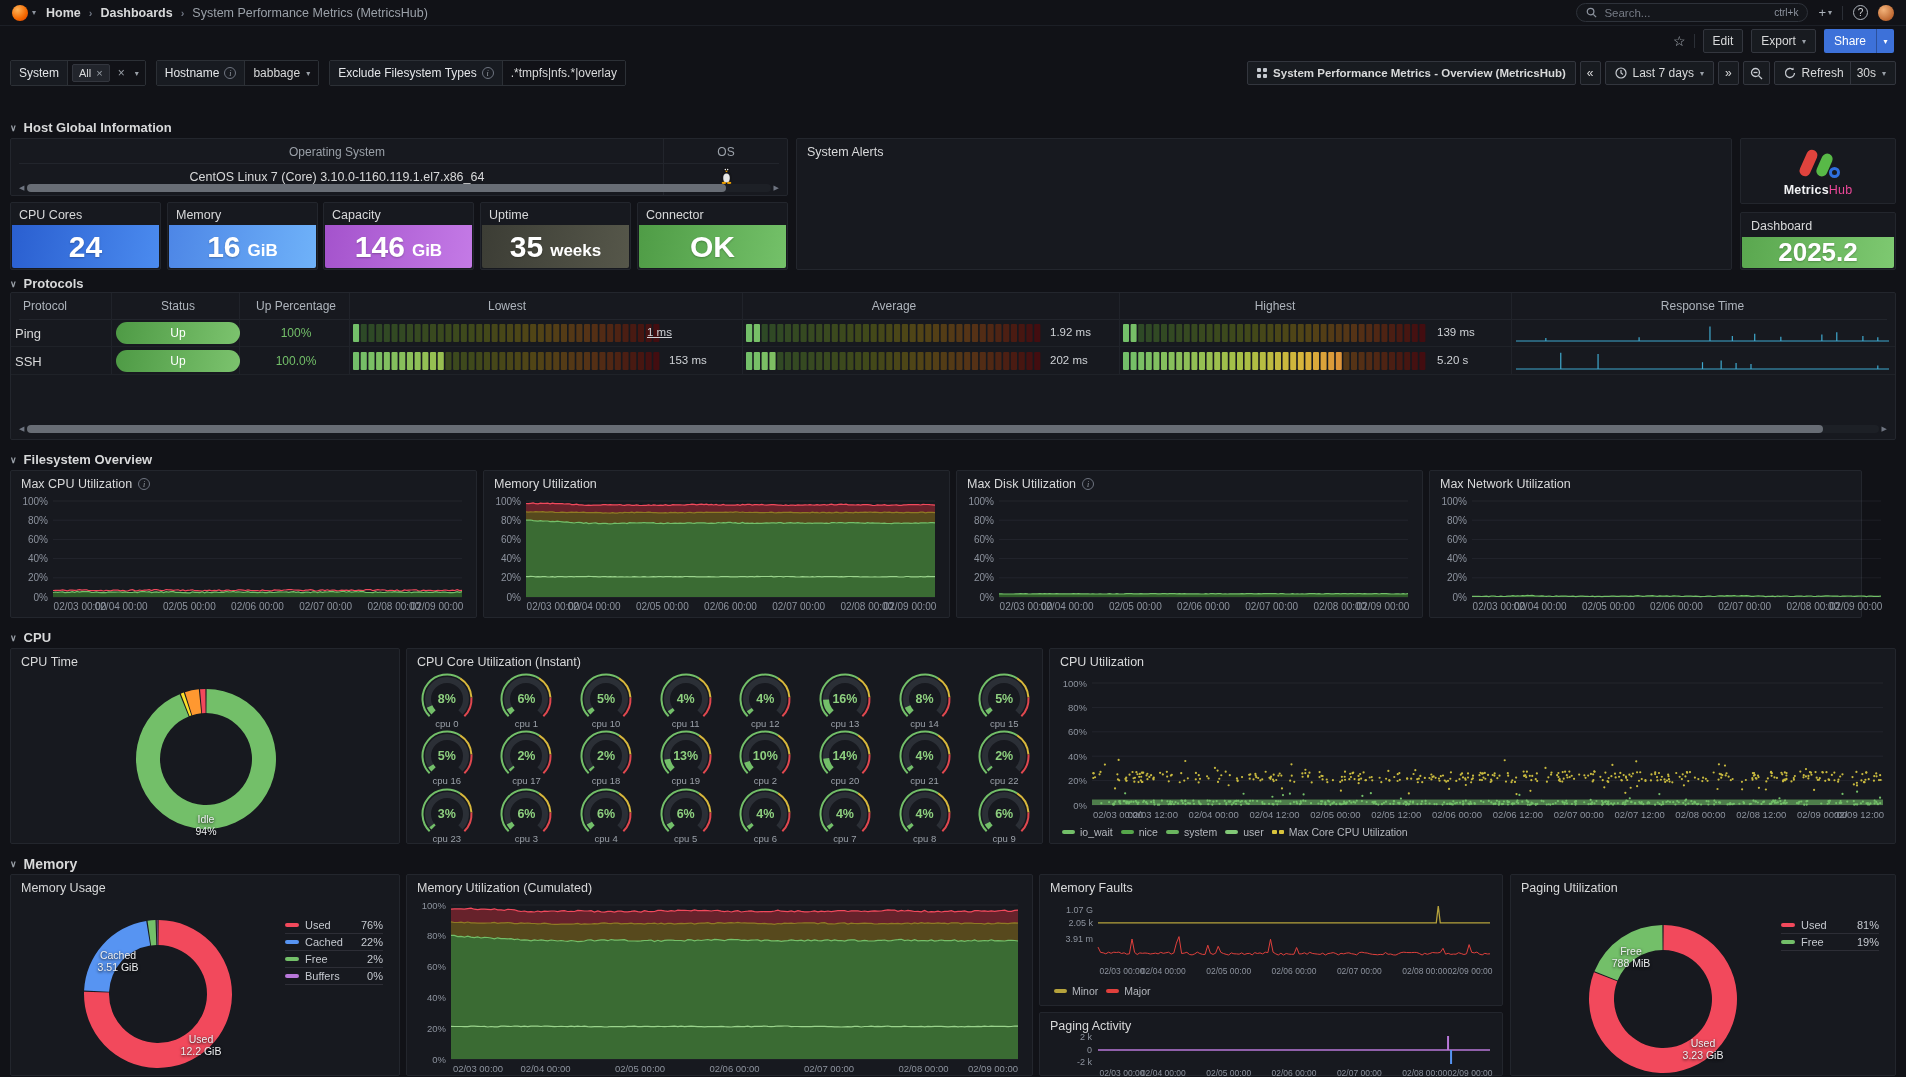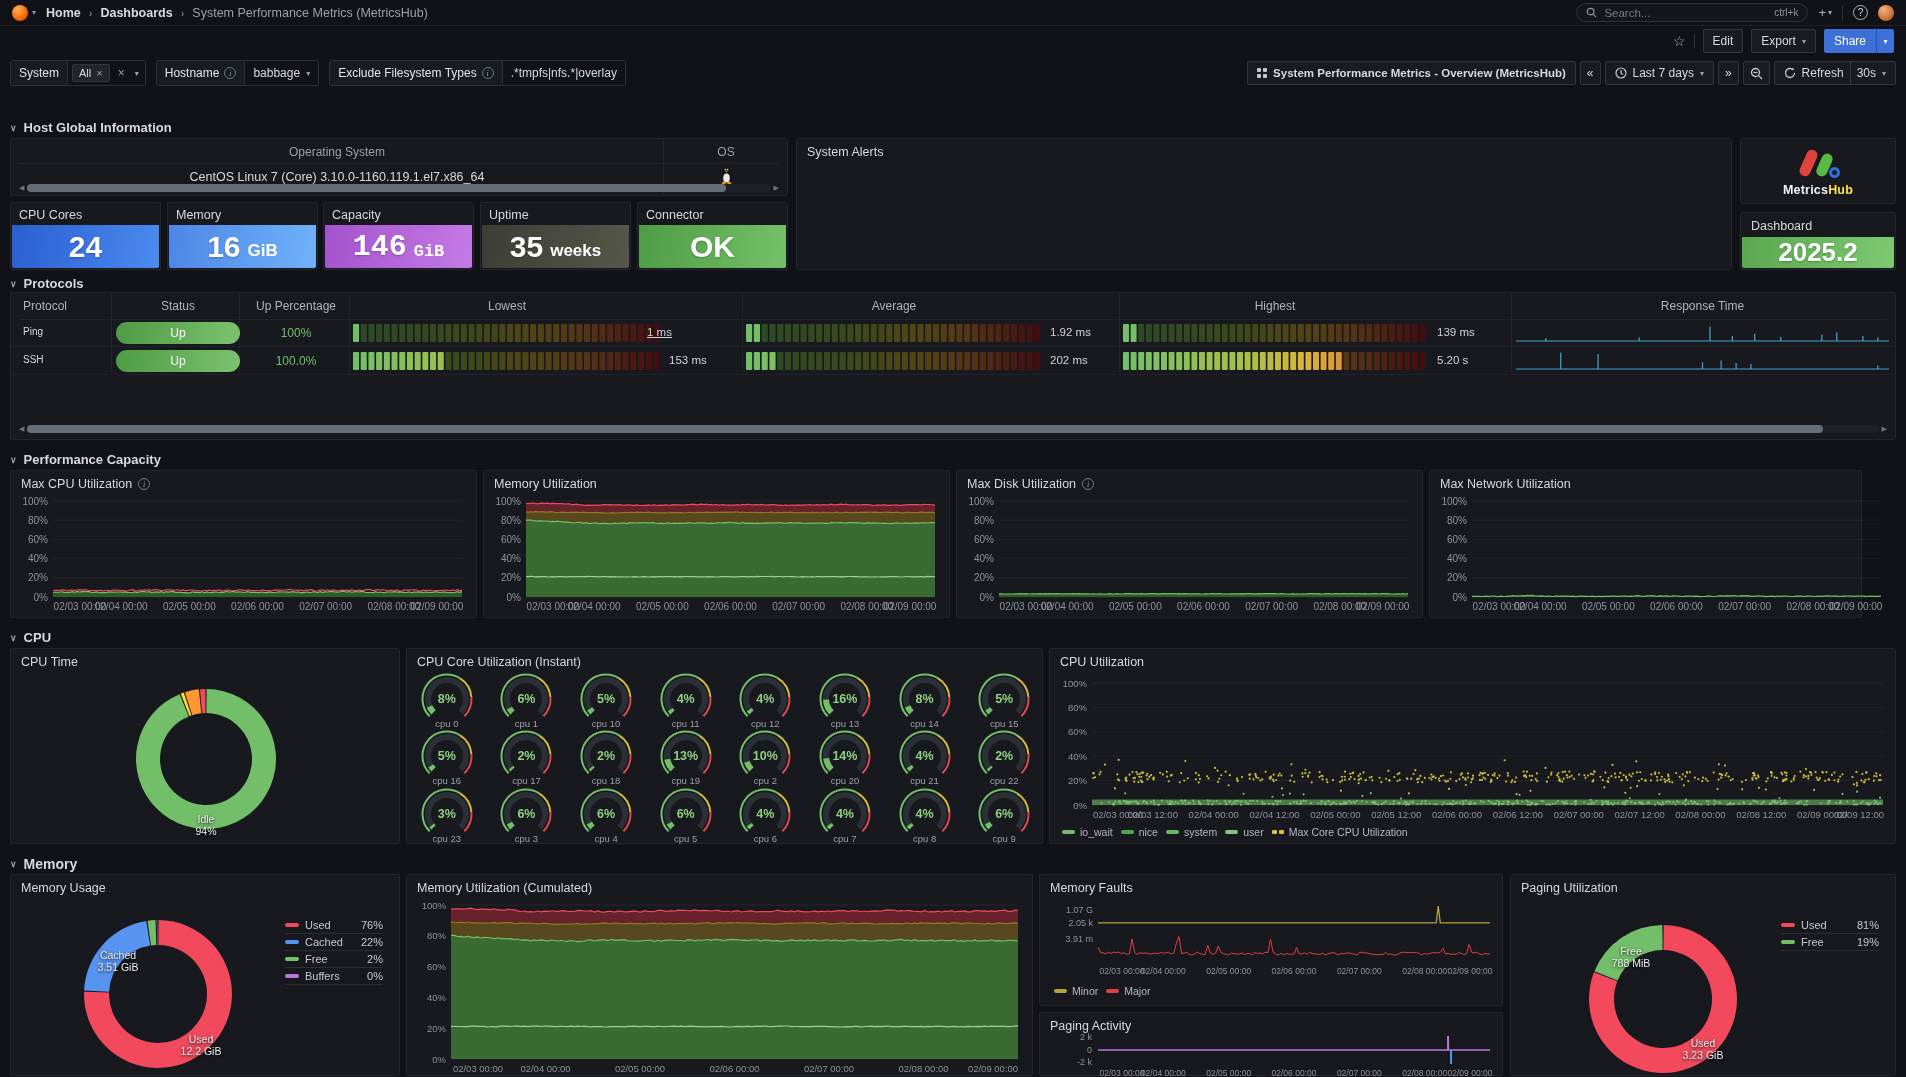--- a/index.html
+++ b/index.html
@@ -76,26 +76,26 @@
   .arow .n{position:absolute;left:216px;top:5px;font-size:12px}
   .arow .d{position:absolute;left:582px;top:5px;font-size:12px}
   .funnel{opacity:.75}
   
   .mh-wrap{position:absolute;left:0;right:0;top:10px;display:flex;flex-direction:column;align-items:center;gap:4px}
   .mh-shapes{position:relative;width:70px;height:30px}
   .mh-bar{position:absolute;border-radius:6px;width:11px}
   .mh-ring{position:absolute;width:11px;height:11px;border:3.2px solid #2f6fde;border-radius:50%}
   .mh-word{font-size:12.5px;letter-spacing:.2px}
   .mh-word b{color:#f2f3f5}
-  .mh-word span{color:#fde047;font-weight:700}
+  .mh-word span{color:#ec4899;font-weight:400}
   
   .pcol-sep{position:absolute;top:0;width:1px;height:82px;background:#20232a}
   .phead span{position:absolute;top:6px;font-size:12px;font-weight:500;color:#aeb4bc;text-align:center}
   .prow{position:absolute;left:0;right:0;height:28px;border-bottom:1px solid #1f2228}
-  .prow .nm{position:absolute;left:12px;top:7px;font-size:10px}
+  .prow .nm{position:absolute;left:4px;top:7px;font-size:13px}
   .upbadge{position:absolute;left:105px;top:3px;width:124px;height:22px;background:linear-gradient(100deg,#4e9a45,#7cc36e);border-radius:11px;display:flex;align-items:center;justify-content:center;font-size:12px;color:#fff}
   .uppct{position:absolute;left:232px;top:7px;width:106px;text-align:center;color:#73bf69;font-size:12px}
   .lcd{position:absolute;top:2px}
   .lcdlab{position:absolute;top:7px;font-size:11.5px;color:#cfd2d6}
   .sparkc{position:absolute;left:1505px;top:1px;width:373px}
   
   .gcell{position:absolute;text-align:center}
   .gcell svg{position:relative;margin:0 auto}
   .gval{position:absolute;left:0;right:0;top:19px;font-size:12.5px;font-weight:600;color:#8ed07f}
   .glab{position:absolute;left:0;right:0;top:45px;font-size:9.5px;color:#9aa0a8}
@@ -262,21 +262,21 @@
     </div>
     <div class="stat" style="left: 167px; top: 202px; width: 151px; height: 68px;">
       <div class="stat-title">Memory</div>
       <div class="stat-box" style="background: linear-gradient(100deg, rgb(77, 134, 230), rgb(111, 178, 249));">
         <div class="stat-val">16</div>
         <div class="stat-unit">GiB</div>
       </div>
     </div>
     <div class="stat" style="left: 323px; top: 202px; width: 151px; height: 68px;">
       <div class="stat-title">Capacity</div>
-      <div class="stat-box" style="background: linear-gradient(100deg, rgb(164, 83, 204), rgb(196, 122, 230)); font-family: Liberation Mono, monospace;">
+      <div class="stat-box" style="background: linear-gradient(100deg, rgb(164, 83, 204), rgb(196, 122, 230));">
         <div class="stat-val">146</div>
         <div class="stat-unit">GiB</div>
       </div>
     </div>
     <div class="stat" style="left: 480px; top: 202px; width: 151px; height: 68px;">
       <div class="stat-title">Uptime</div>
       <div class="stat-box" style="background: linear-gradient(100deg, rgb(60, 61, 53), rgb(86, 87, 74));">
         <div class="stat-val">35</div>
         <div class="stat-unit">weeks</div>
       </div>
@@ -692,21 +692,21 @@
     <span class="hs-arrow">◀</span>
     <div class="hs-track">
         <div class="hs-thumb" style="left:0;width:97%"></div>
       </div>
     <span class="hs-arrow">▶</span>
   </div>
 </div>
 
 <div class="sec" style="left:10px;top:452px">
     <span class="chev">∨</span>
-    <span>Performance Capacity</span>
+    <span>Filesystem Overview</span>
   </div>
 
 <div class="panel" style="left:10px;top:470px;width:467px;height:148px">
   <div class="ptitle">
       <span>Max CPU Utilization</span>
       <span class="info">i</span>
     </div>
   <div class="chart" style="left:6px;top:24px;right:6px;bottom:4px">
       <svg width="453" height="118">
         <line x1="36" x2="445" y1="6" y2="6" stroke="rgba(204,204,220,0.07)"></line>

